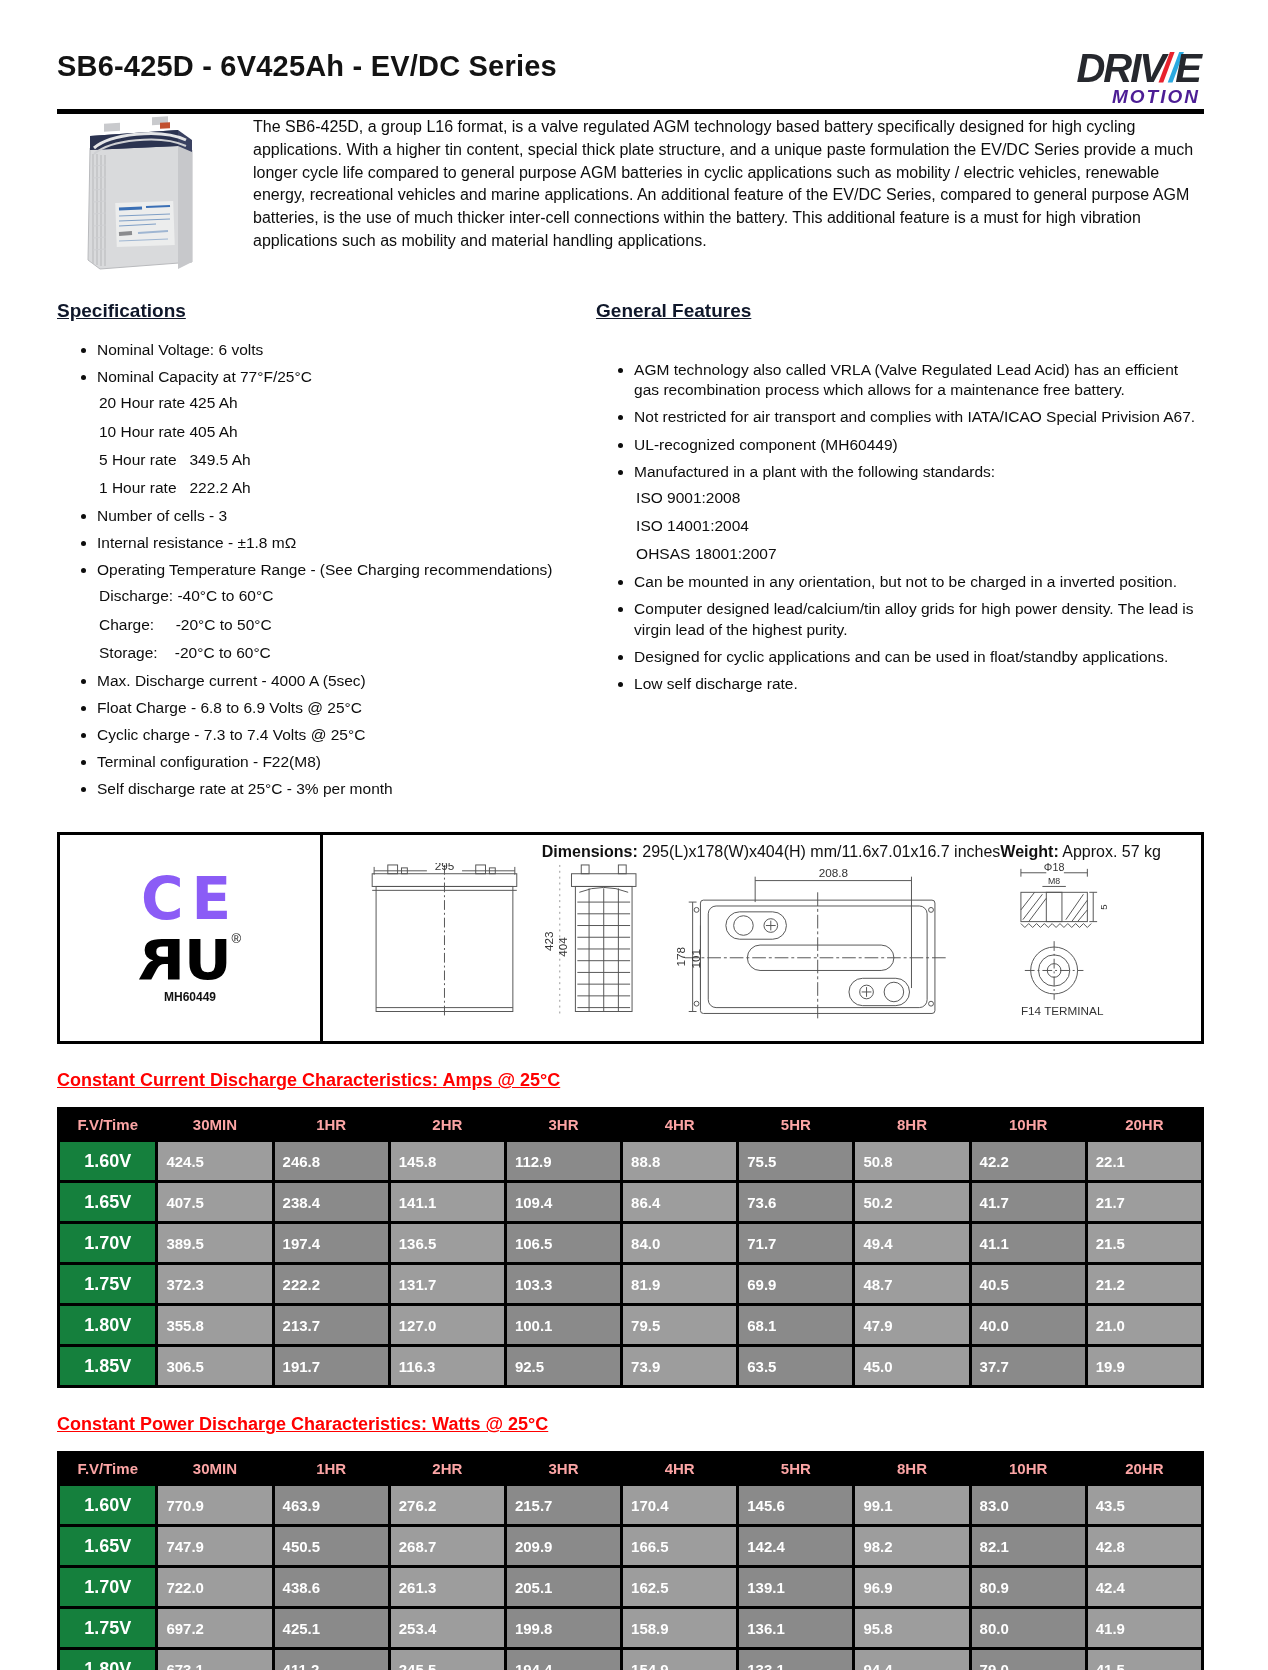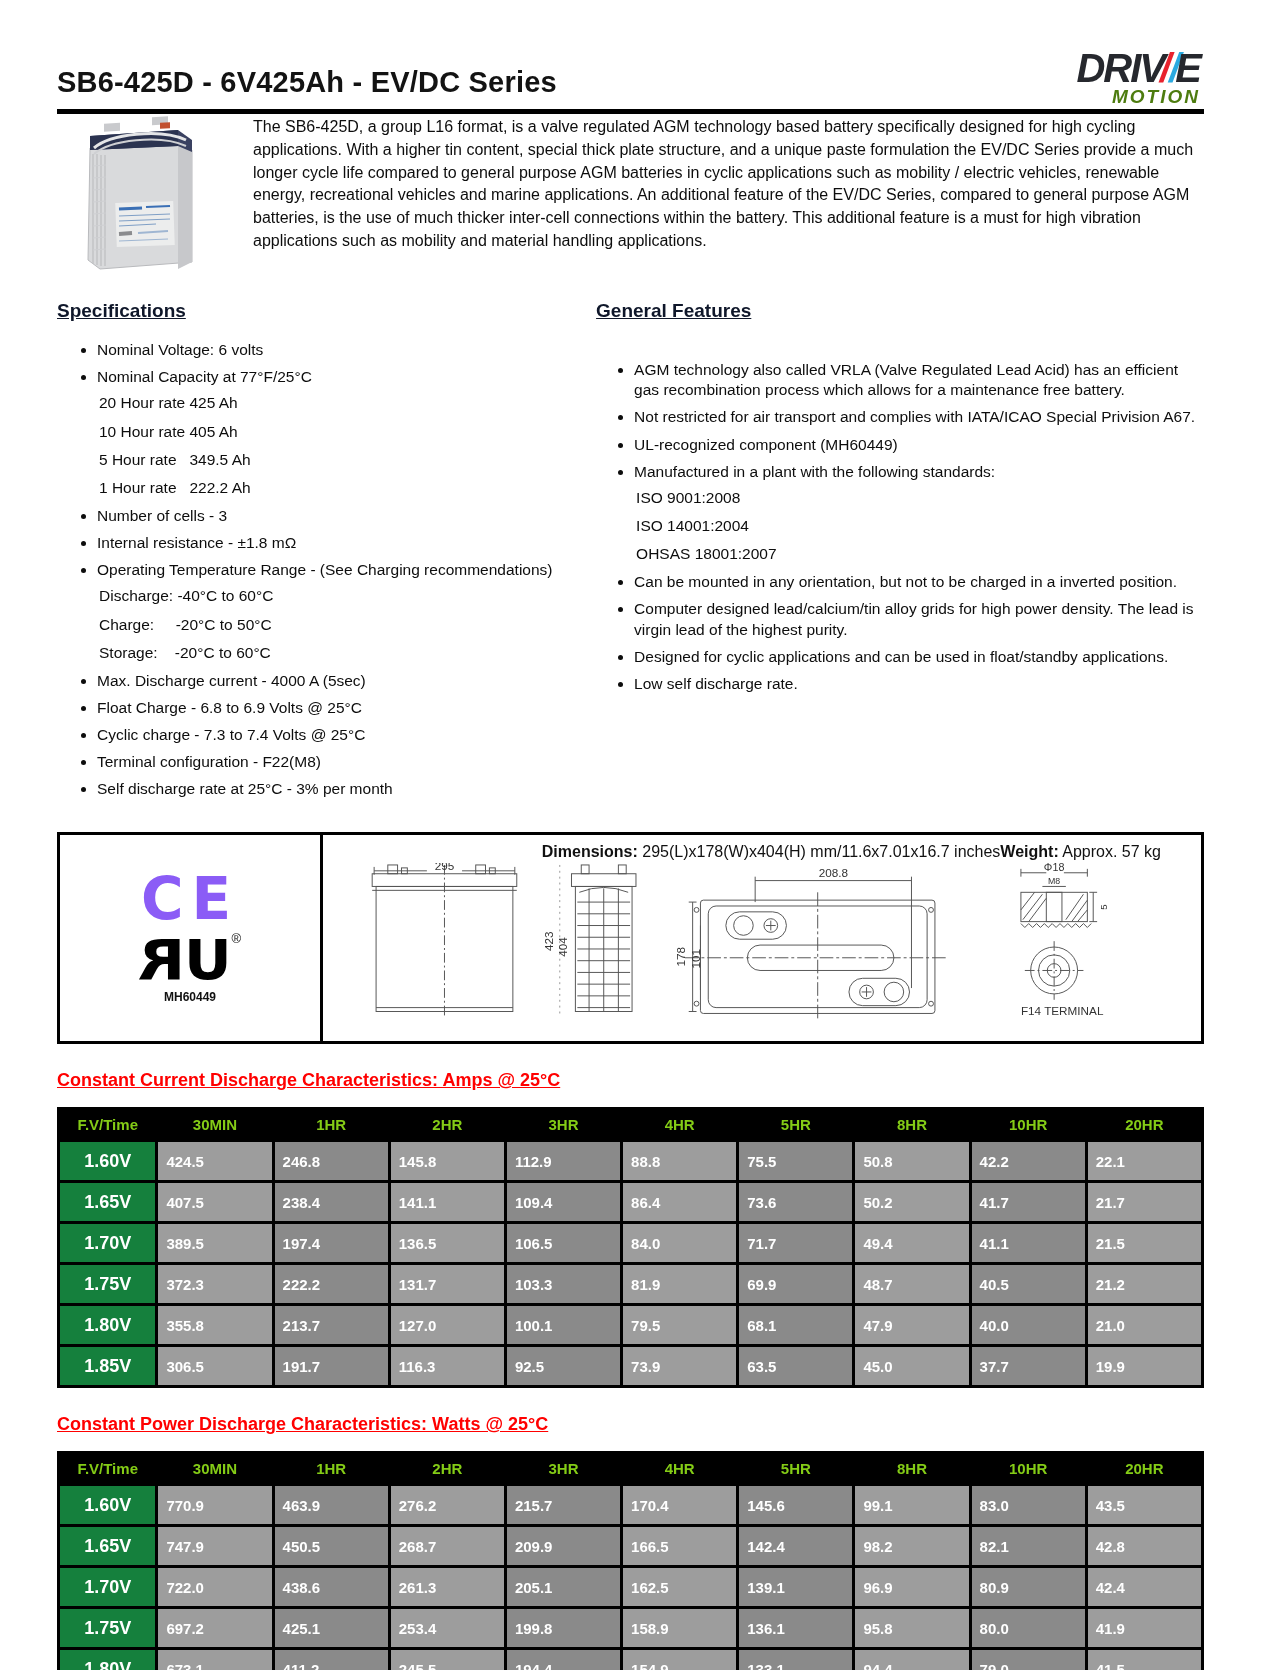--- a/index.html
+++ b/index.html
@@ -1,27 +1,27 @@
 <!DOCTYPE html>
 <html><head>
 <meta charset="utf-8">
 <style>
   * { margin:0; padding:0; box-sizing:border-box; }
   html,body { background:#ffffff; }
   body { font-family:"Liberation Sans", sans-serif; color:#111; }
   .page { width:1268px; min-height:1670px; background:#fff; padding:50px 64px 40px 57px; }
 
   
-  .header-row { display:flex; justify-content:space-between; align-items:flex-end; }
+  .header-row { display:flex; justify-content:space-between; }
   .page-title { font-size:29px; font-weight:bold; color:#131313; letter-spacing:0.2px; padding-bottom:6px; }
   .logo { text-align:right; line-height:0.9; padding-right:4px; }
   .logo-top { font-size:40px; font-weight:bold; font-style:italic; letter-spacing:-2px; color:#26282e; }
   .logo-top .l-red { color:#e8222d; font-weight:bold; margin-left:-4px; }
   .logo-top .l-blue { color:#2aa9e0; font-weight:bold; margin-right:-3px; }
-  .logo-bottom { font-size:19px; font-weight:bold; font-style:italic; letter-spacing:2px; color:#4d7c0f; margin-top:2px; }
+  .logo-bottom { font-size:19px; font-weight:bold; font-style:italic; letter-spacing:2px; color:#4c1d95; margin-top:2px; }
   .rule { border:none; border-top:5px solid #000; margin-top:4px; }
 
   
   .intro { display:flex; gap:36px; }
   .battery-fig { flex:0 0 160px; display:flex; justify-content:center; }
   .intro p { font-size:16px; line-height:1.42; color:#0d0d0d; padding-top:2px; }
 
   
   .cols { display:flex; margin-top:28px; }
   .col-spec { width:47%; }
@@ -45,21 +45,21 @@
   .dims-main { flex:1; padding:8px 14px 4px 14px; }
   .dims-head { display:flex; justify-content:flex-end; font-size:16px; padding-right:26px; }
   .dims-head b { font-weight:bold; }
   .drawings { width:100%; height:162px; margin-top:2px; }
   .drawings text { font-family:"Liberation Sans", sans-serif; fill:#333; }
 
   
   .tbl-title { color:#ff0000; font-size:18px; font-weight:bold; text-decoration:underline; margin:26px 0 16px 0; }
   table.data { width:100%; border-collapse:collapse; border:3px solid #000; table-layout:fixed; background:#000; }
   table.data th, table.data td { border:3px solid #000; }
-  table.data thead th { background:#000; color:#84cc16; font-size:15px; font-weight:bold; text-align:center; height:32px; }
+  table.data thead th { background:#000; color:#fca5a5; font-size:15px; font-weight:bold; text-align:center; height:32px; }
   table.data thead th:first-child { width:8.6%; }
   table.data tbody th { background:#15803d; color:#fff; font-size:18px; font-weight:bold; text-align:center; height:41px; }
   table.data td { color:#fff; font-size:15px; font-weight:bold; text-align:left; padding-left:8px; height:41px; }
   table.data td:nth-child(even) { background:#9d9d9d; }
   table.data td:nth-child(odd) { background:#8a8a8a; }
 </style>
 </head>
 <body>
 
 <div class="page">

